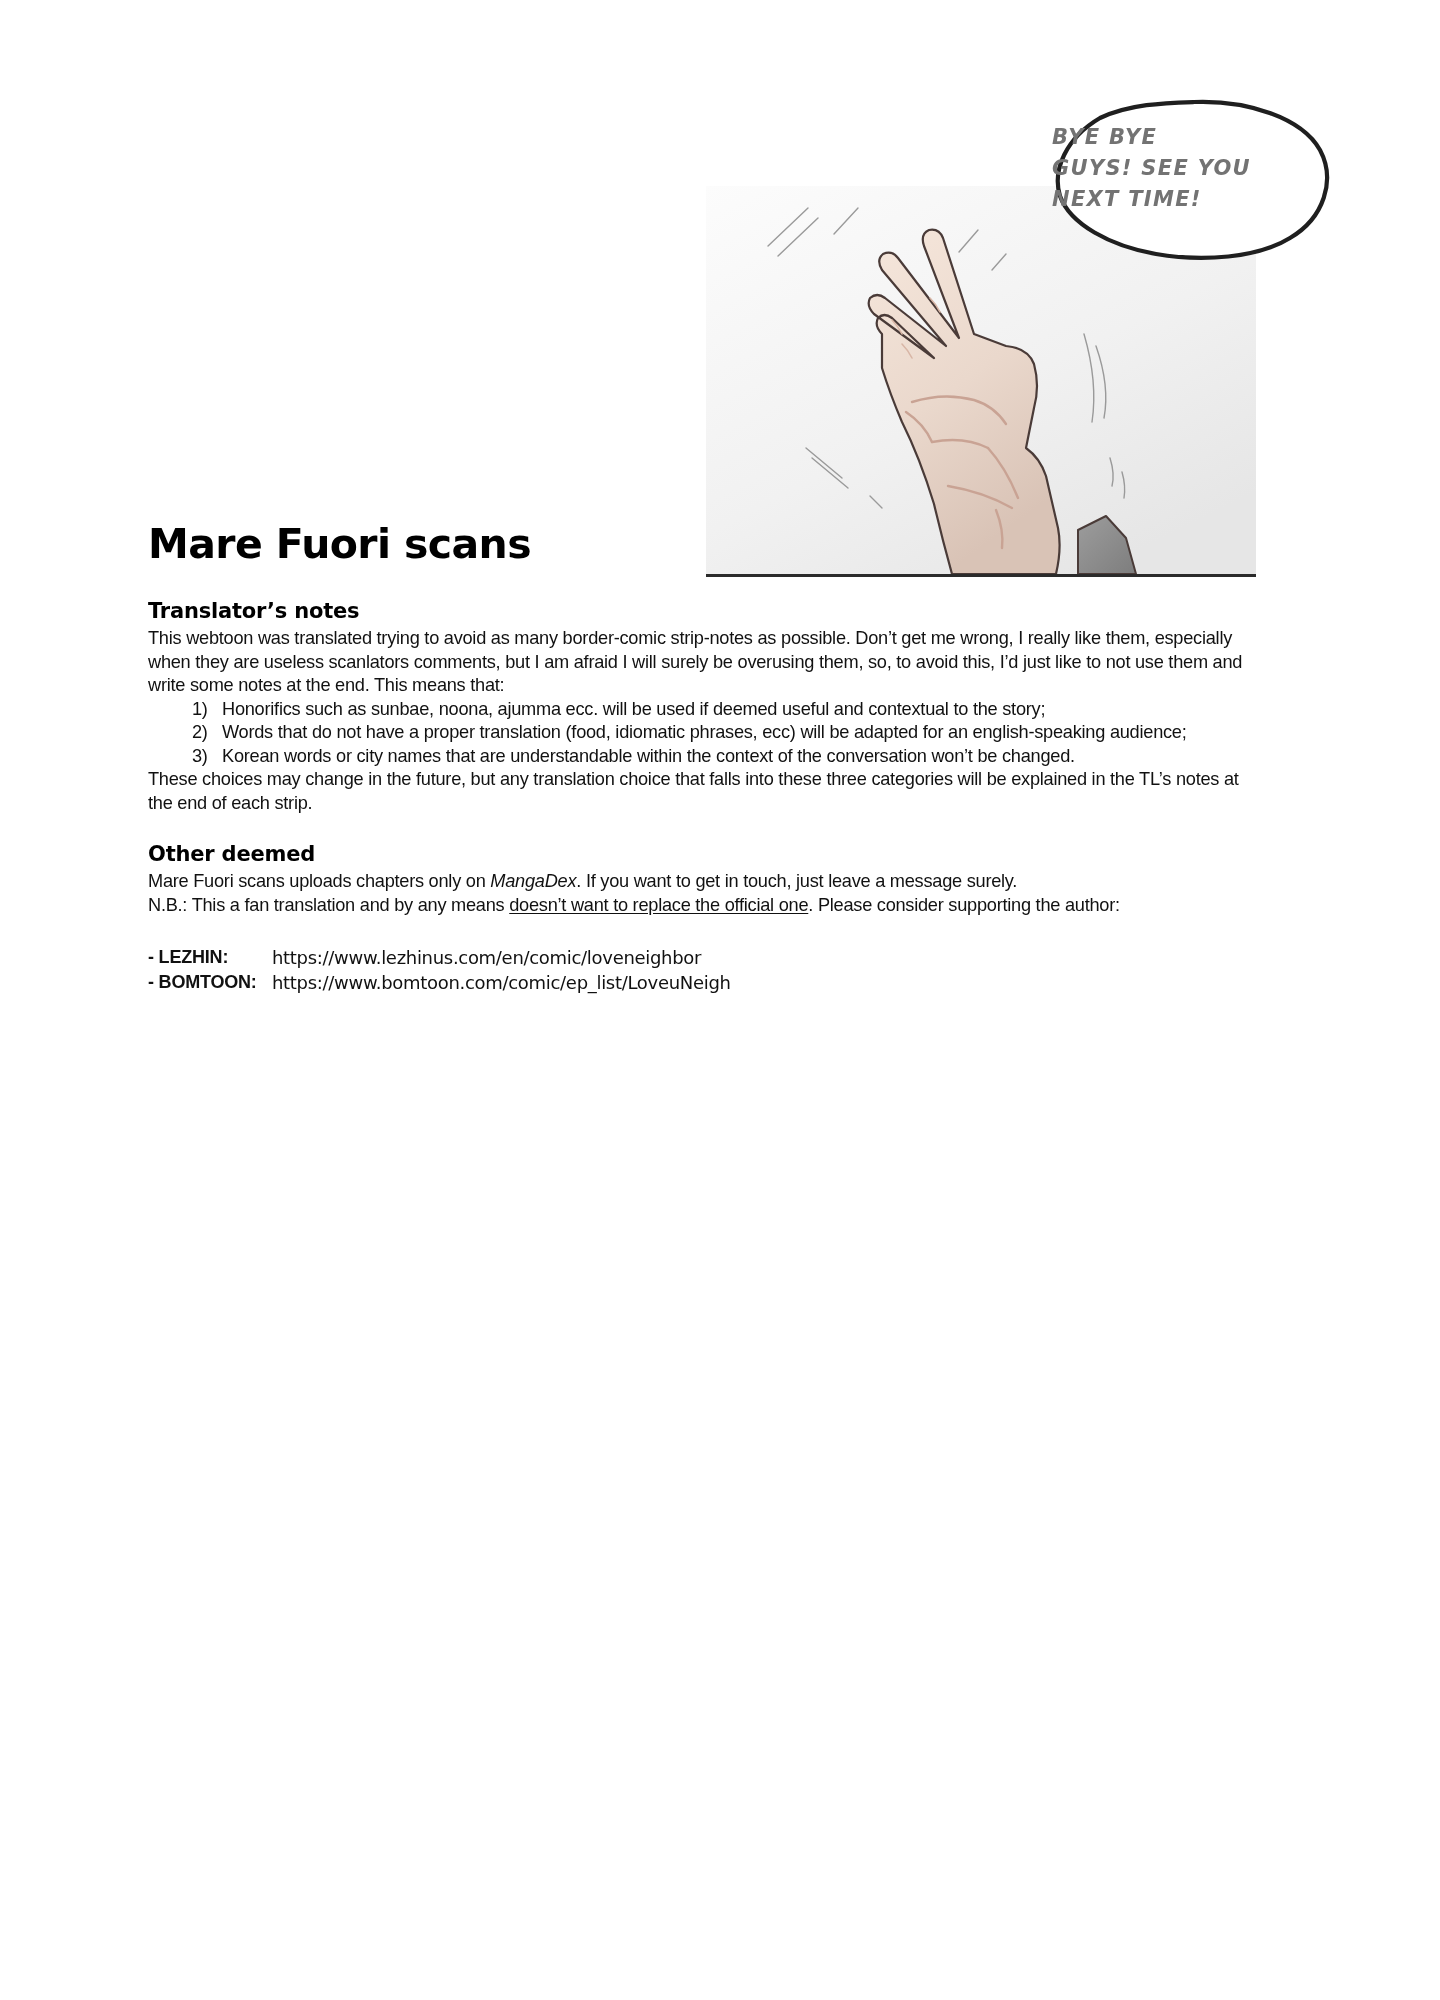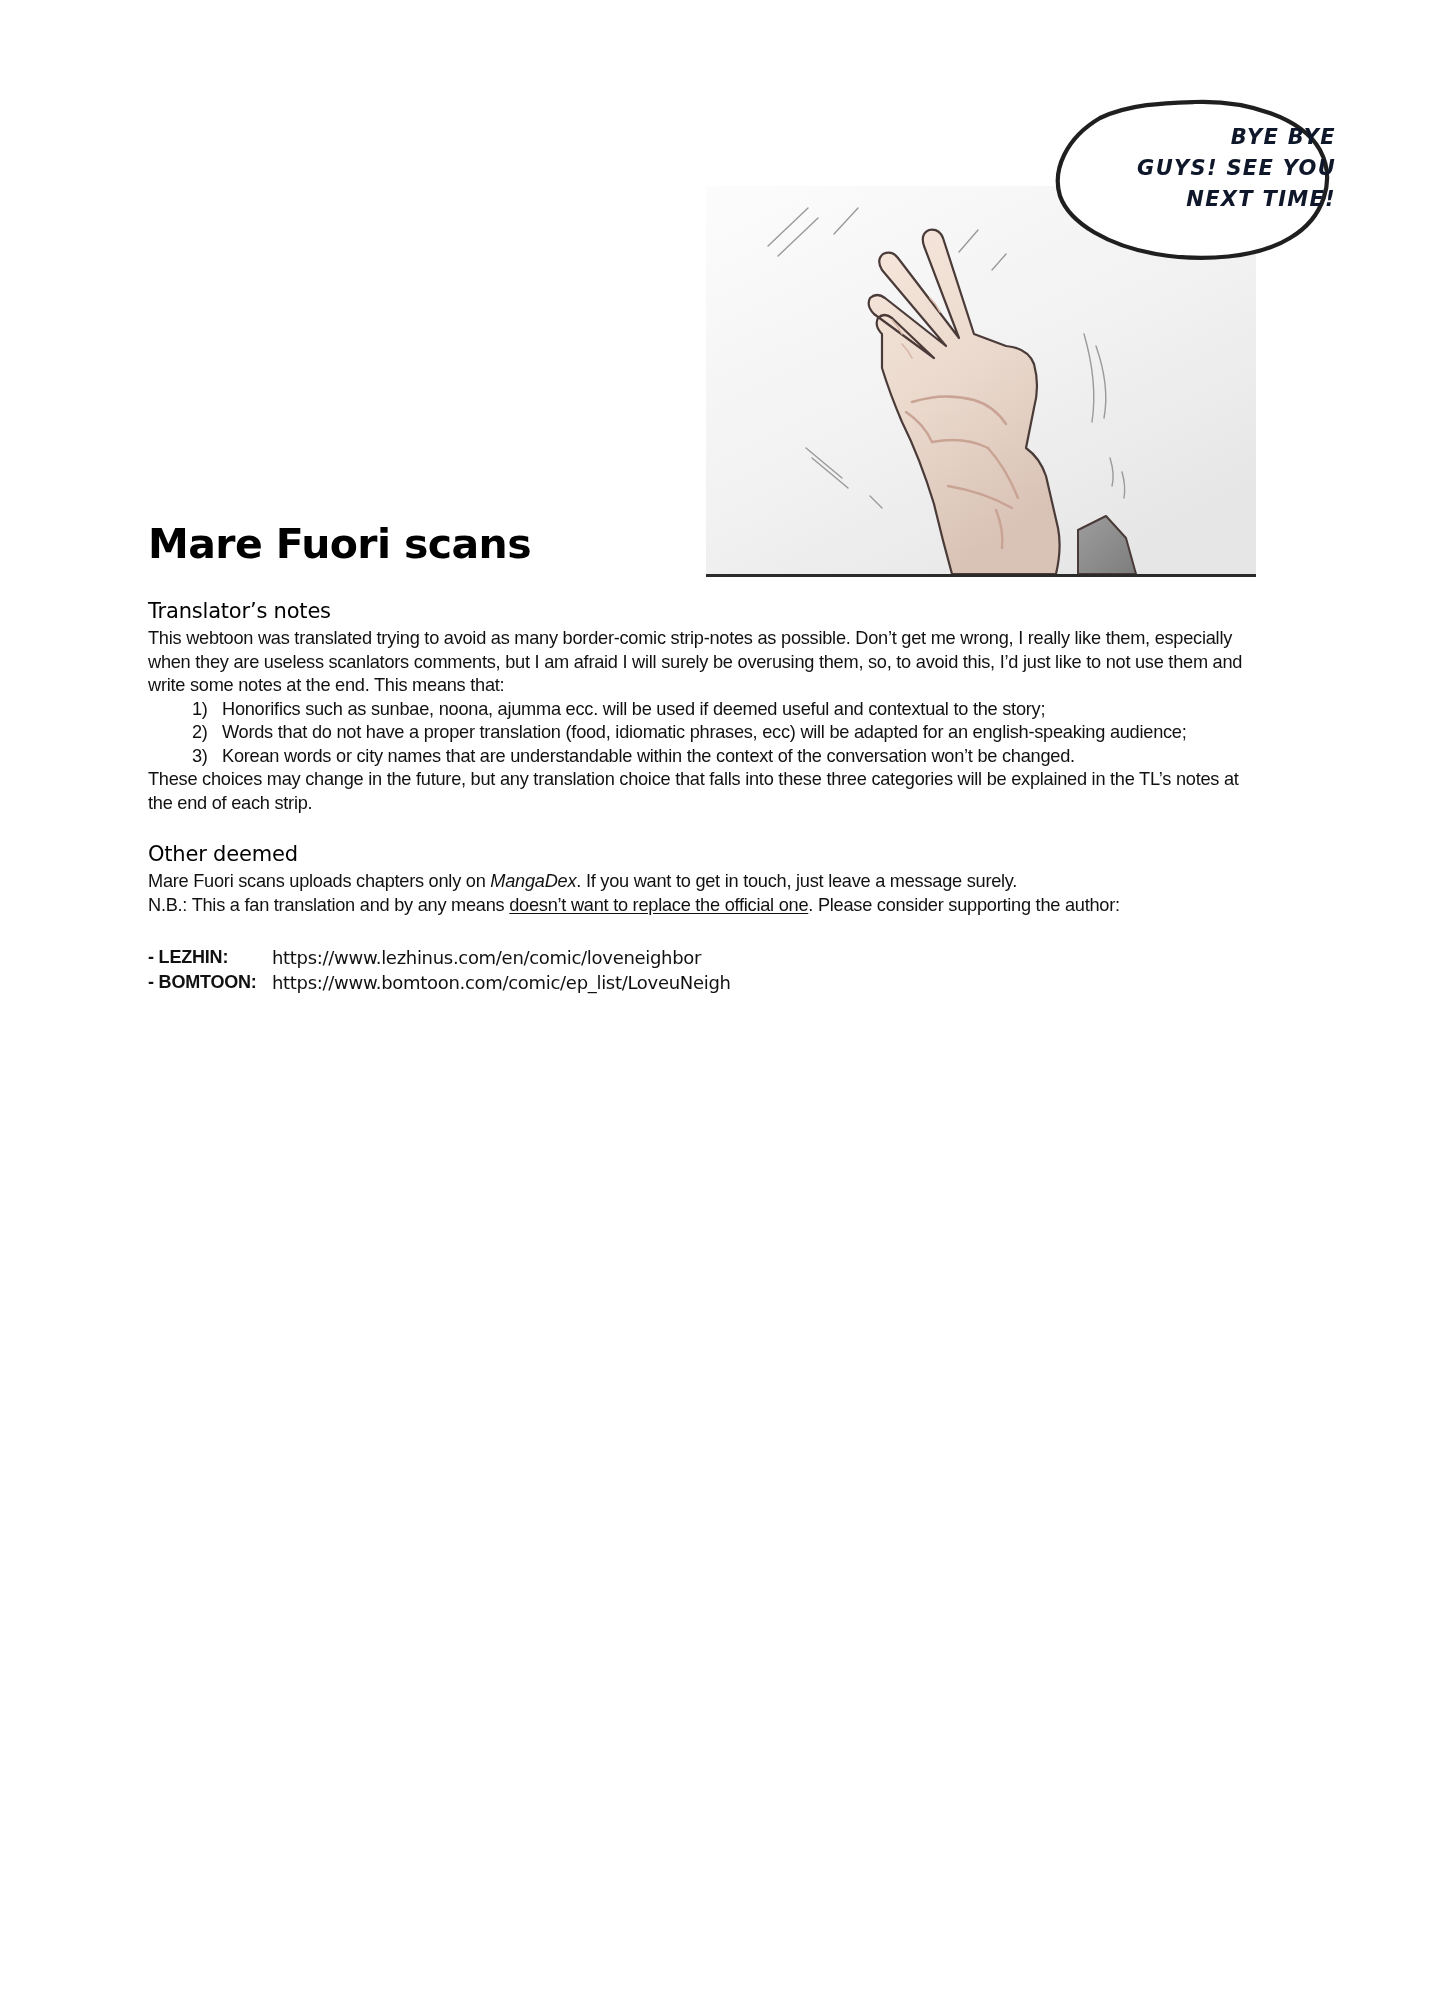--- a/index.html
+++ b/index.html
@@ -47,28 +47,28 @@
   }
   #speech-bubble .bubble-svg {
     position: absolute;
     left: 0; top: 0;
   }
   #speech-bubble .bubble-text {
     position: absolute;
     left: 0;
     top: 26px;
     width: 284px;
-    text-align: right;
+    text-align: left;
     font-family: "DejaVu Sans", sans-serif;
     font-style: italic;
     font-weight: 700;
     font-size: 21px;
     line-height: 31px;
     letter-spacing: 1.3px;
-    color: #0f172a;
+    color: #737373;
   }
 
   
   #content {
     position: absolute;
     left: 148px;
     top: 520px;
     width: 1100px;
   }
 
@@ -78,21 +78,21 @@
     font-size: 41px;
     line-height: 48px;
     letter-spacing: -0.6px;
     color: #000000;
     margin: 0 0 30px 0;
     white-space: nowrap;
   }
 
   .section-heading {
     font-family: "DejaVu Sans", sans-serif;
-    font-weight: 400;
+    font-weight: 700;
     font-size: 21px;
     line-height: 26px;
     letter-spacing: -0.2px;
     margin: 0 0 3px 0;
     color: #000000;
   }
 
   .body-text {
     font-family: "Liberation Sans", sans-serif;
     font-size: 18.2px;

